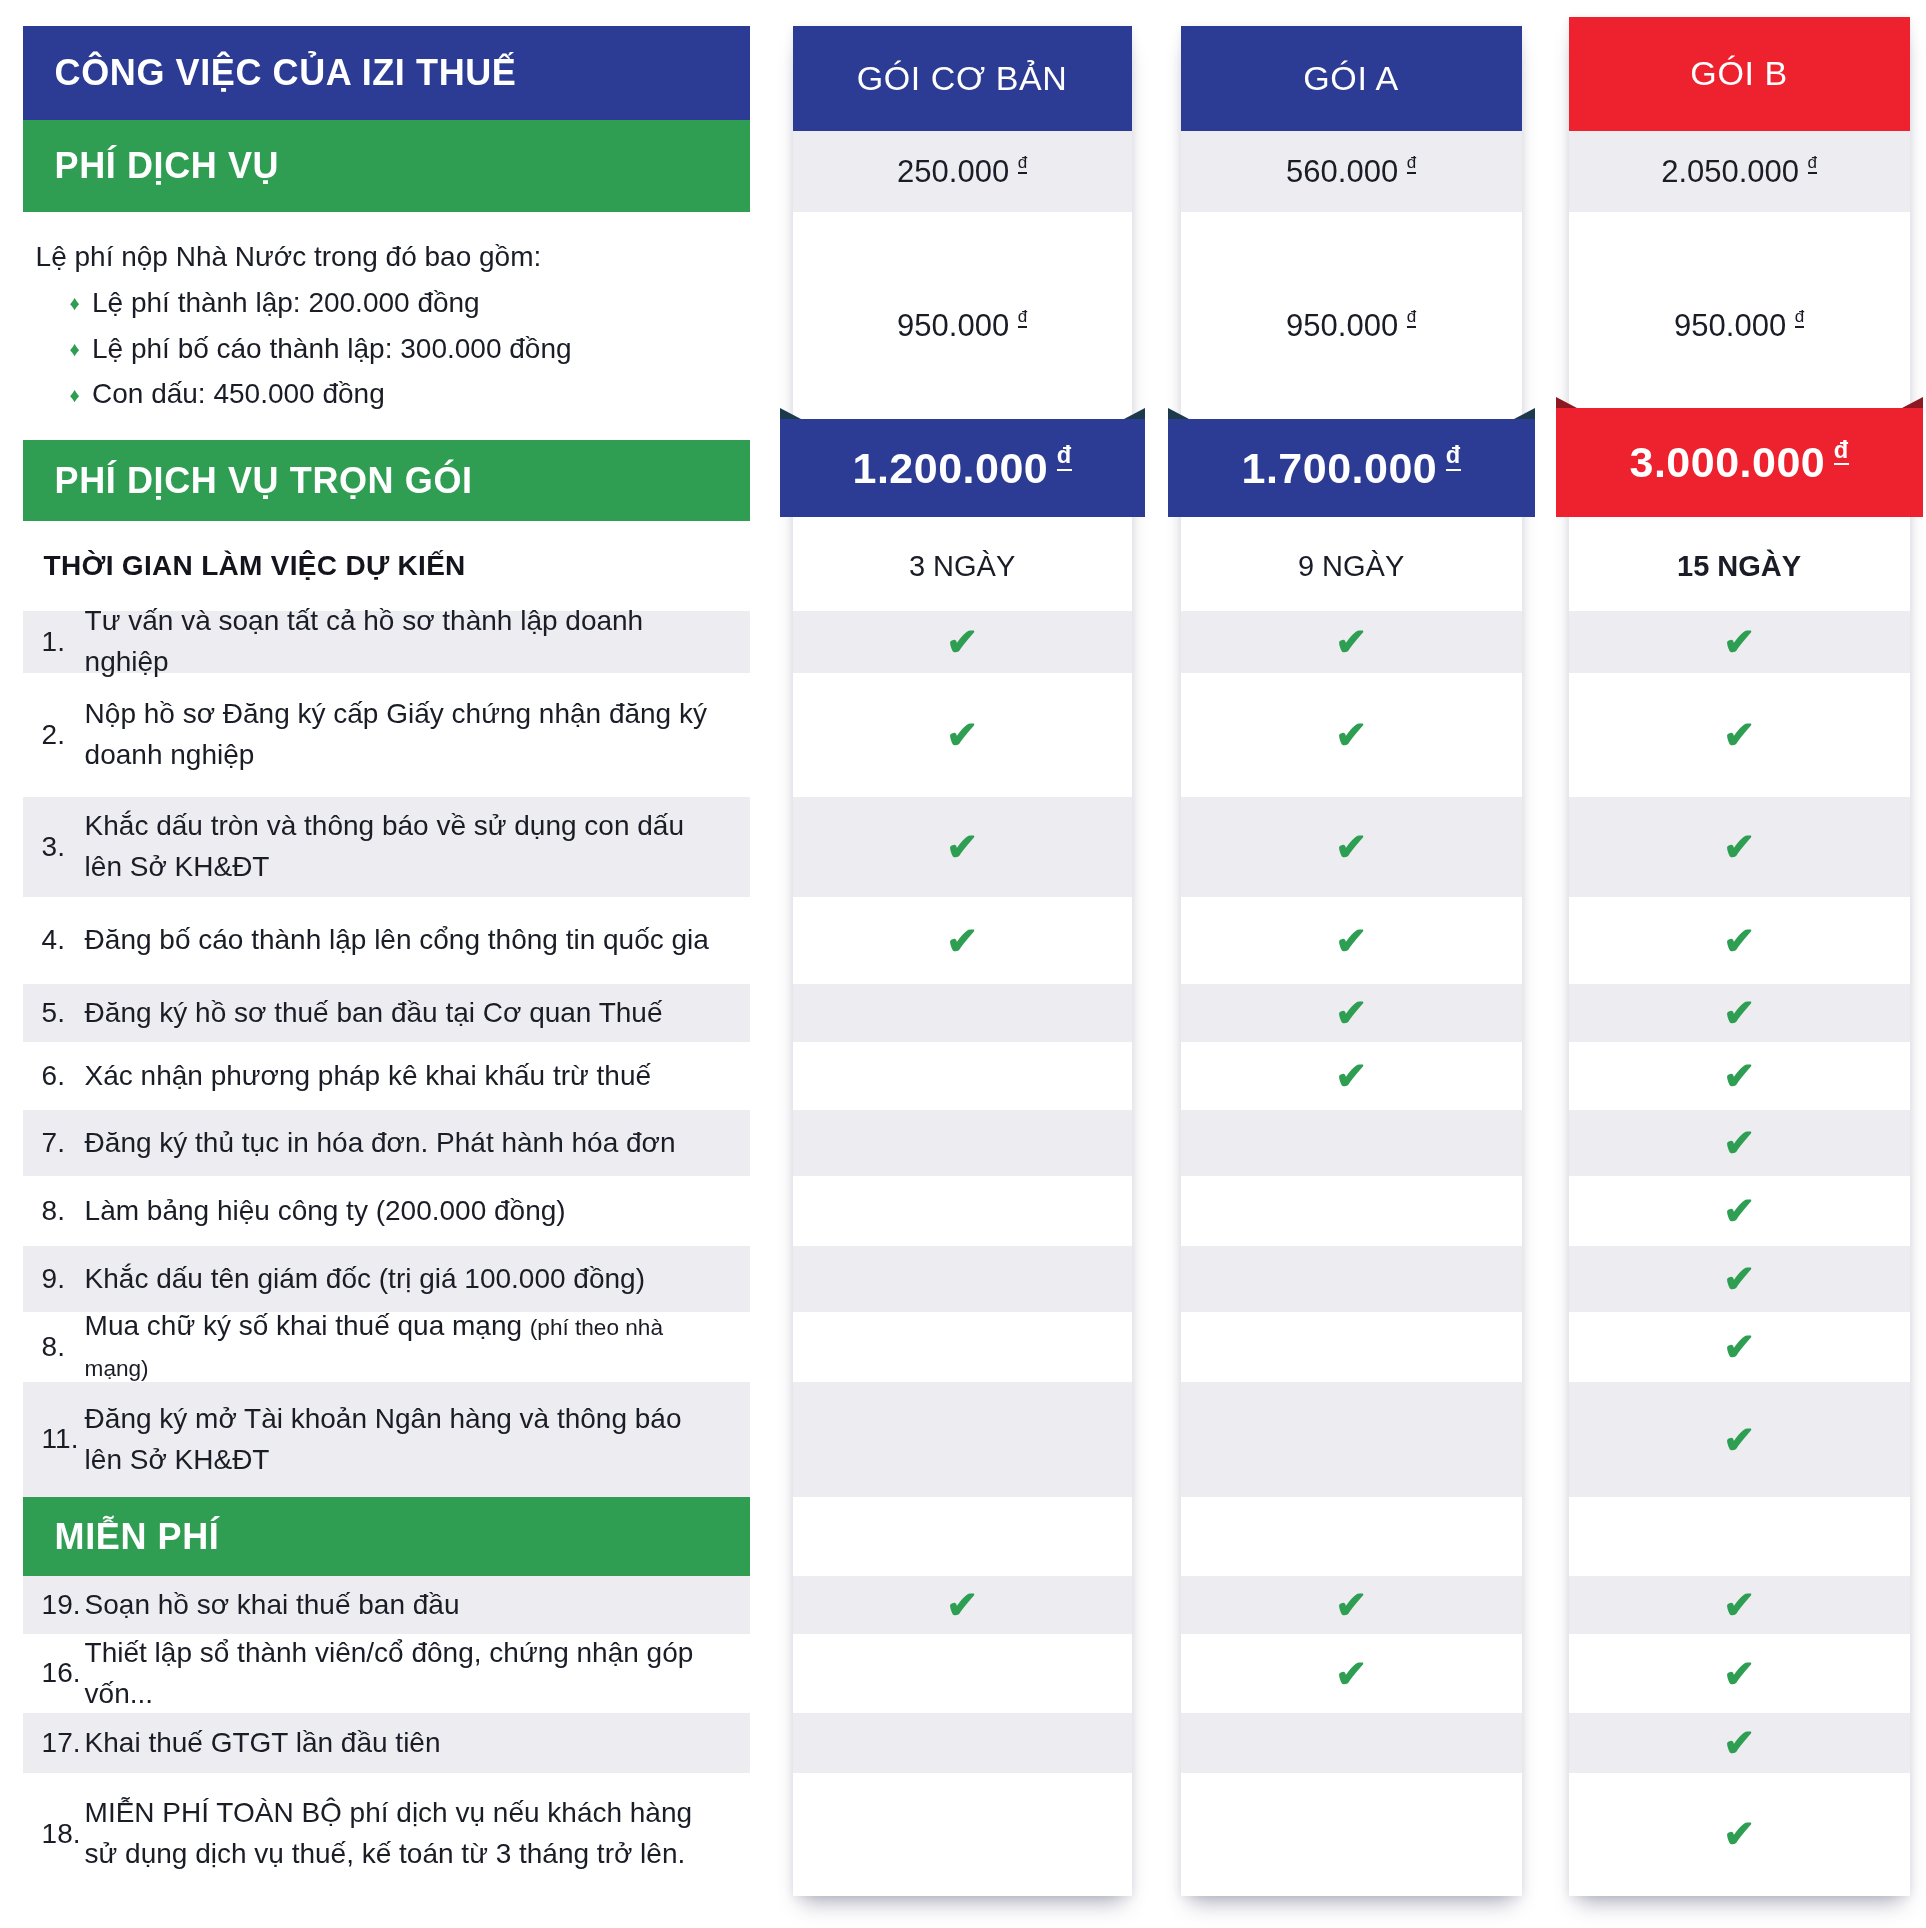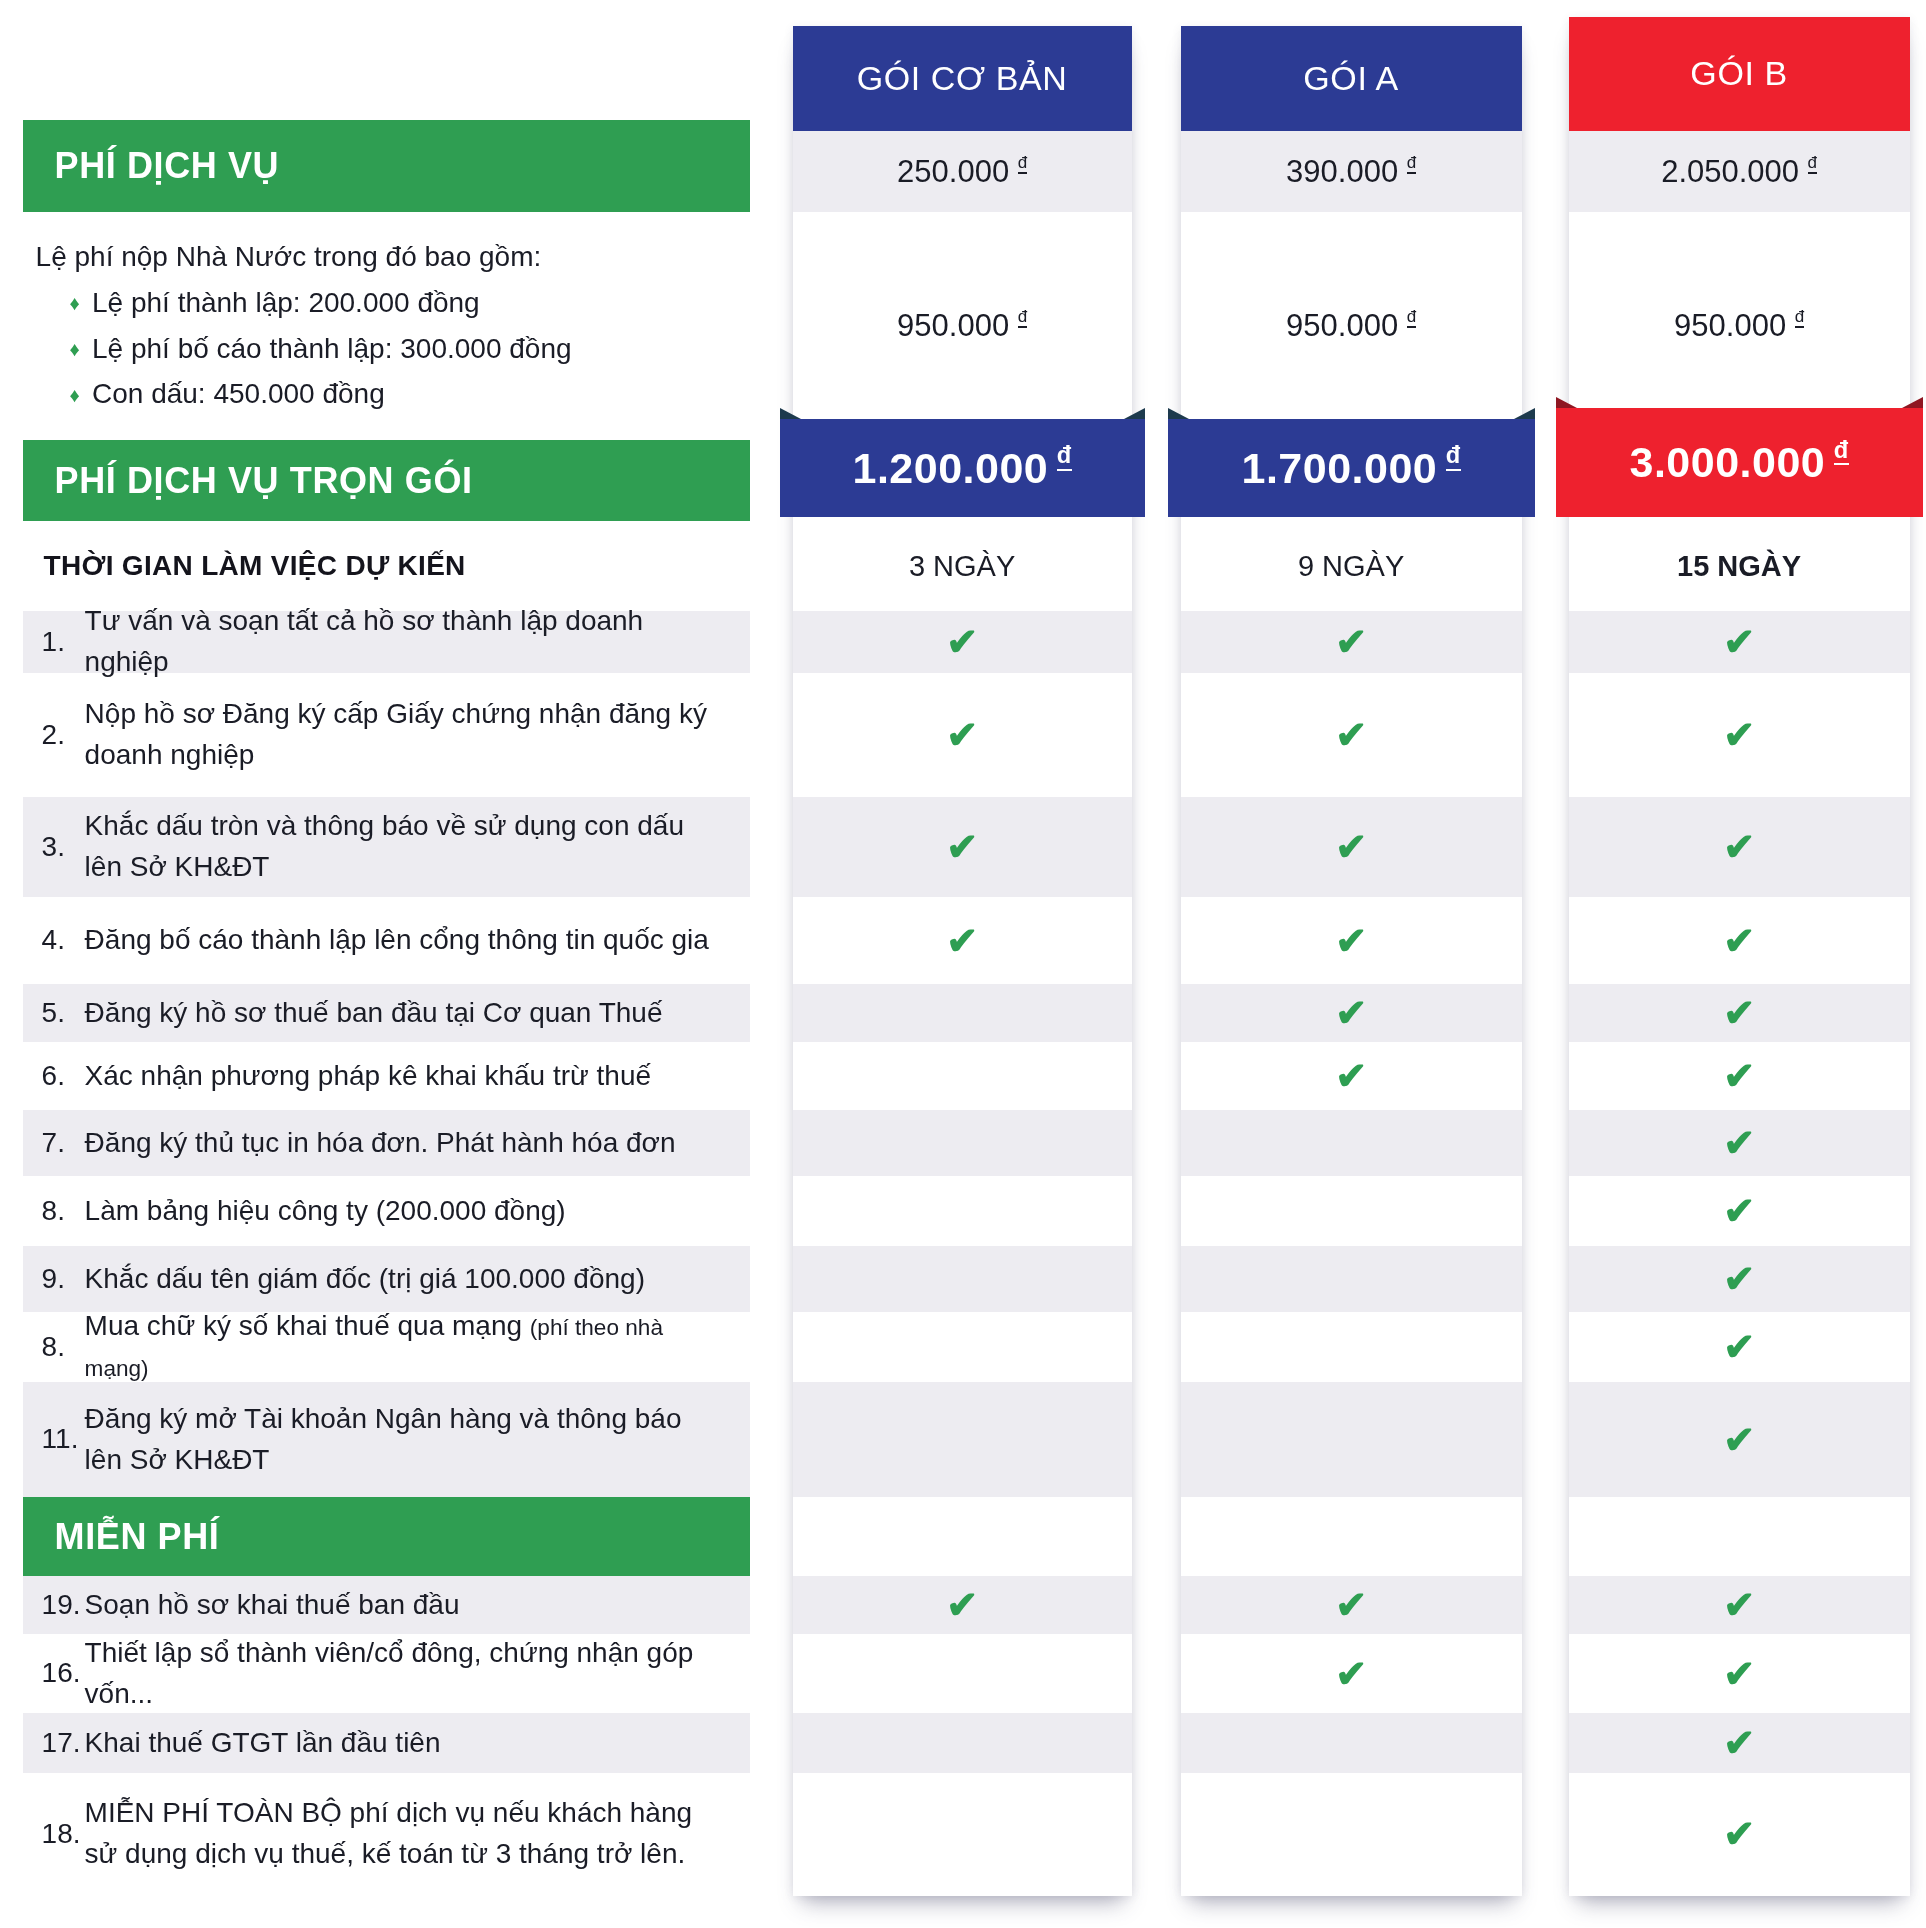--- a/index.html
+++ b/index.html
@@ -84,20 +84,21 @@
 </style>
 </head>
 <body>
 
 <div class="page">
   <div class="card card1"></div>
   <div class="card card2"></div>
   <div class="card card3"></div>
 
   <div id="grid">
+    <div class="cl band blue r1">CÔNG VIỆC CỦA IZI THUẾ</div>
     <div class="cl band r2">PHÍ DỊCH VỤ</div>
     <div class="cl intro r3">
       <div class="t">Lệ phí nộp Nhà Nước trong đó bao gồm:</div>
     <div class="b">
           <span class="diamond">♦</span>
           <span>Lệ phí thành lập: 200.000 đồng</span>
         </div>
         <div class="b">
           <span class="diamond">♦</span>
           <span>Lệ phí bố cáo thành lập: 300.000 đồng</span>
@@ -121,21 +122,21 @@
       </div>
       <div class="cp1 ribbon-cell" style="grid-row: 4;">
         <div class="ribbon blue">
           <span>1.200.000</span>
           <sup class="dong">đ</sup>
         </div>
       </div>
       <div class="cp1 dur" style="grid-row: 5;">3 NGÀY</div>
       <div class="cp2 head blue" style="grid-row: 1;">GÓI A</div>
       <div class="cp2 fee" style="grid-row: 2;">
-        <span>390.000</span>
+        <span>560.000</span>
         <sup class="dong">đ</sup>
       </div>
       <div class="cp2 state" style="grid-row: 3;">
         <span>950.000</span>
         <sup class="dong">đ</sup>
       </div>
       <div class="cp2 ribbon-cell" style="grid-row: 4;">
         <div class="ribbon blue">
           <span>1.700.000</span>
           <sup class="dong">đ</sup>

